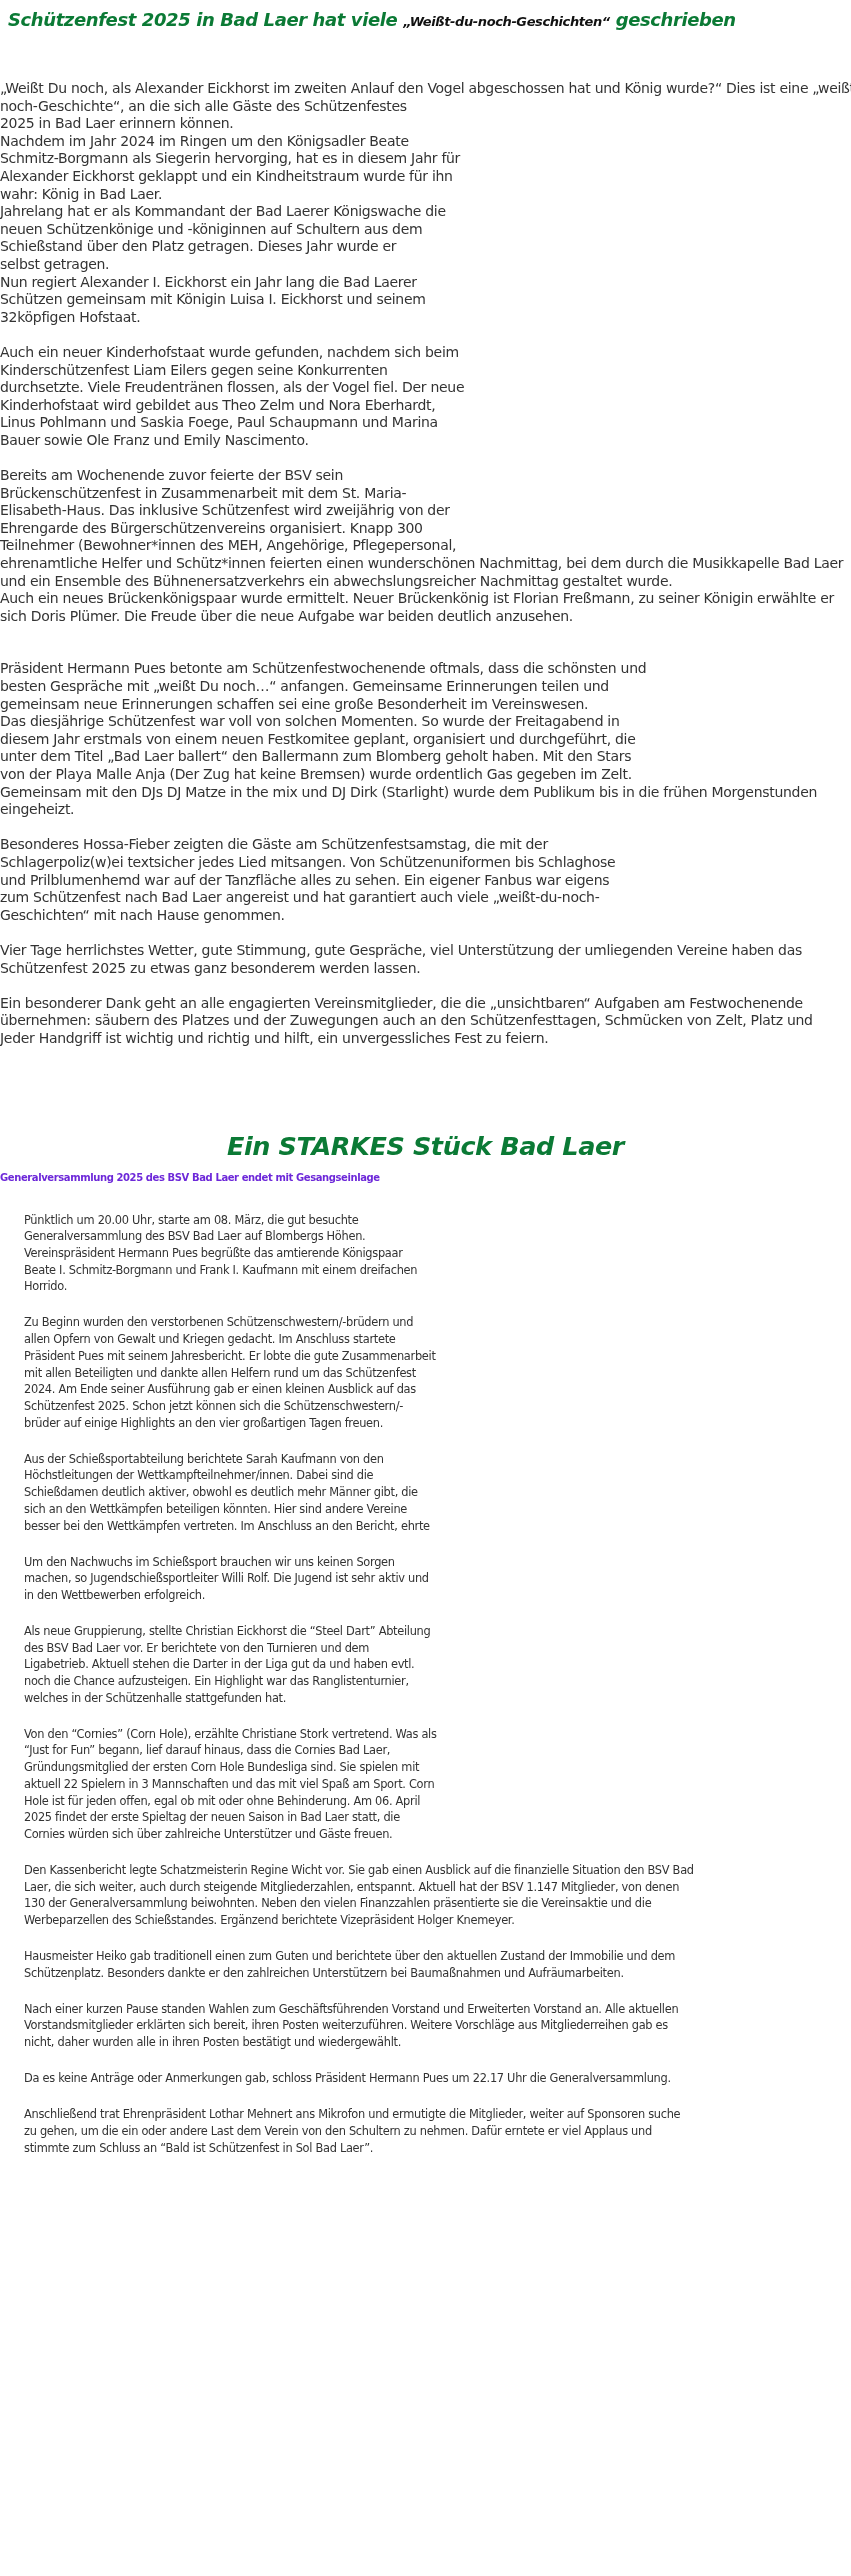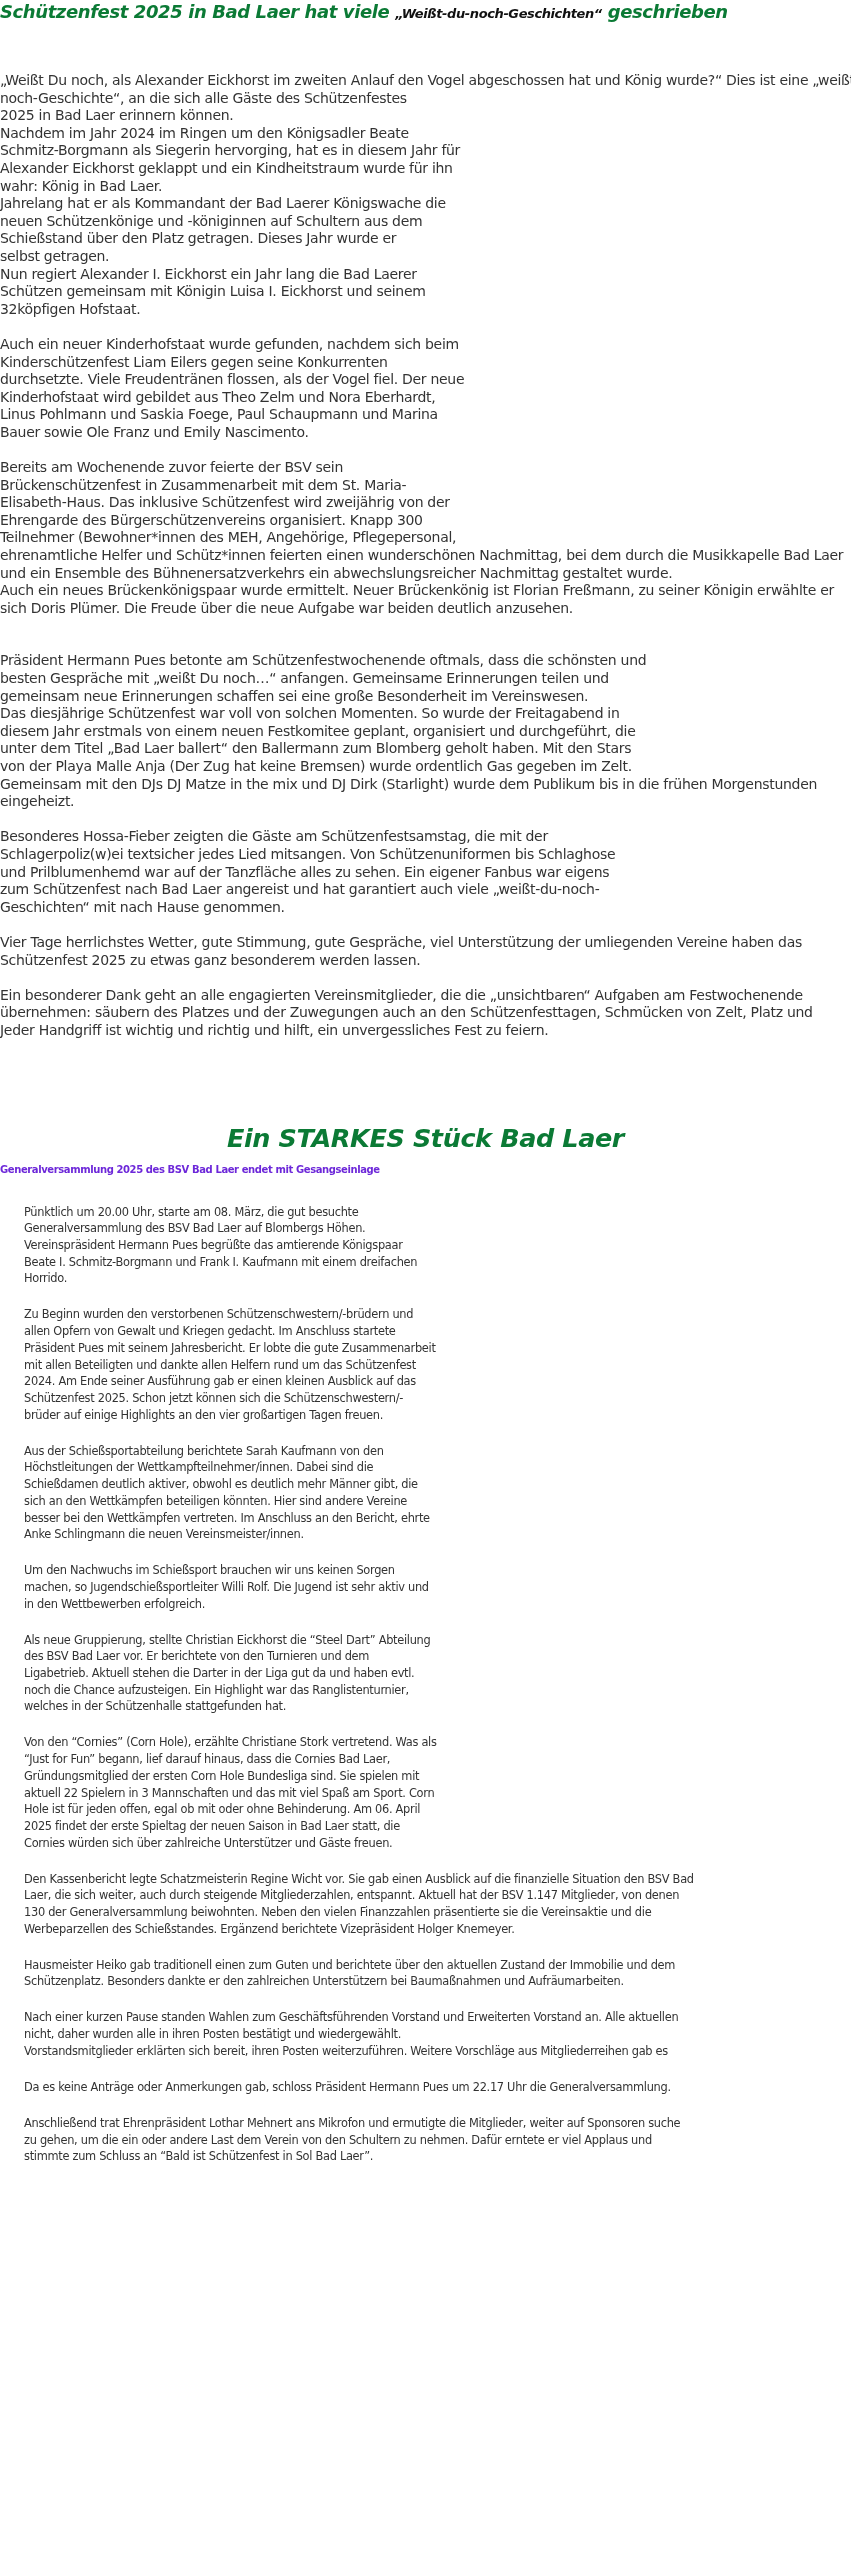--- a/index.html
+++ b/index.html
@@ -3,21 +3,21 @@
   <meta charset="utf-8">
   <style>
     html, body { margin: 0; padding: 0; background: #ffffff; }
     body {
       width: 851px;
       font-family: "DejaVu Sans", sans-serif;
       color: #333333;
     }
     .page { padding: 0 0 0 0; }
     .title1 {
-      margin: 0;
+      margin: 8px;
       padding-top: 0;
       font-family: "DejaVu Sans", sans-serif;
       font-style: italic;
       font-weight: bold;
       font-size: 18px;
       line-height: 23px;
       color: #0b7a35;
       letter-spacing: -0.4px;
       white-space: nowrap;
     }
@@ -165,21 +165,20 @@
         <span class="line">Schützenfest 2025. Schon jetzt können sich die Schützenschwestern/-</span>
         <span class="line">brüder auf einige Highlights an den vier großartigen Tagen freuen.</span>
       </p>
       <div class="gap-b"></div>
       <p class="p2">
         <span class="line">Aus der Schießsportabteilung berichtete Sarah Kaufmann von den</span>
         <span class="line">Höchstleitungen der Wettkampfteilnehmer/innen. Dabei sind die</span>
         <span class="line">Schießdamen deutlich aktiver, obwohl es deutlich mehr Männer gibt, die</span>
         <span class="line">sich an den Wettkämpfen beteiligen könnten. Hier sind andere Vereine</span>
         <span class="line">besser bei den Wettkämpfen vertreten. Im Anschluss an den Bericht, ehrte</span>
-        <span class="line">Anke Schlingmann die neuen Vereinsmeister/innen.</span>
       </p>
       <div class="gap-b"></div>
       <p class="p2">
         <span class="line">Um den Nachwuchs im Schießsport brauchen wir uns keinen Sorgen</span>
         <span class="line">machen, so Jugendschießsportleiter Willi Rolf. Die Jugend ist sehr aktiv und</span>
         <span class="line">in den Wettbewerben erfolgreich.</span>
       </p>
       <div class="gap-b"></div>
       <p class="p2">
         <span class="line">Als neue Gruppierung, stellte Christian Eickhorst die “Steel Dart” Abteilung</span>
@@ -206,22 +205,22 @@
         <span class="line">Werbeparzellen des Schießstandes. Ergänzend berichtete Vizepräsident Holger Knemeyer.</span>
       </p>
       <div class="gap-b"></div>
       <p class="p2">
         <span class="line">Hausmeister Heiko gab traditionell einen zum Guten und berichtete über den aktuellen Zustand der Immobilie und dem</span>
         <span class="line">Schützenplatz. Besonders dankte er den zahlreichen Unterstützern bei Baumaßnahmen und Aufräumarbeiten.</span>
       </p>
       <div class="gap-b"></div>
       <p class="p2">
         <span class="line">Nach einer kurzen Pause standen Wahlen zum Geschäftsführenden Vorstand und Erweiterten Vorstand an. Alle aktuellen</span>
+        <span class="line">Vorstandsmitglieder erklärten sich bereit, ihren Posten weiterzuführen. Weitere Vorschläge aus Mitgliederreihen gab es</span>
         <span class="line">nicht, daher wurden alle in ihren Posten bestätigt und wiedergewählt.</span>
-        <span class="line">Vorstandsmitglieder erklärten sich bereit, ihren Posten weiterzuführen. Weitere Vorschläge aus Mitgliederreihen gab es</span>
       </p>
       <div class="gap-b"></div>
       <p class="p2">
         <span class="line">Da es keine Anträge oder Anmerkungen gab, schloss Präsident Hermann Pues um 22.17 Uhr die Generalversammlung.</span>
       </p>
       <div class="gap-b"></div>
       <p class="p2">
         <span class="line">Anschließend trat Ehrenpräsident Lothar Mehnert ans Mikrofon und ermutigte die Mitglieder, weiter auf Sponsoren suche</span>
         <span class="line">zu gehen, um die ein oder andere Last dem Verein von den Schultern zu nehmen. Dafür erntete er viel Applaus und</span>
         <span class="line">stimmte zum Schluss an “Bald ist Schützenfest in Sol Bad Laer”.</span>

